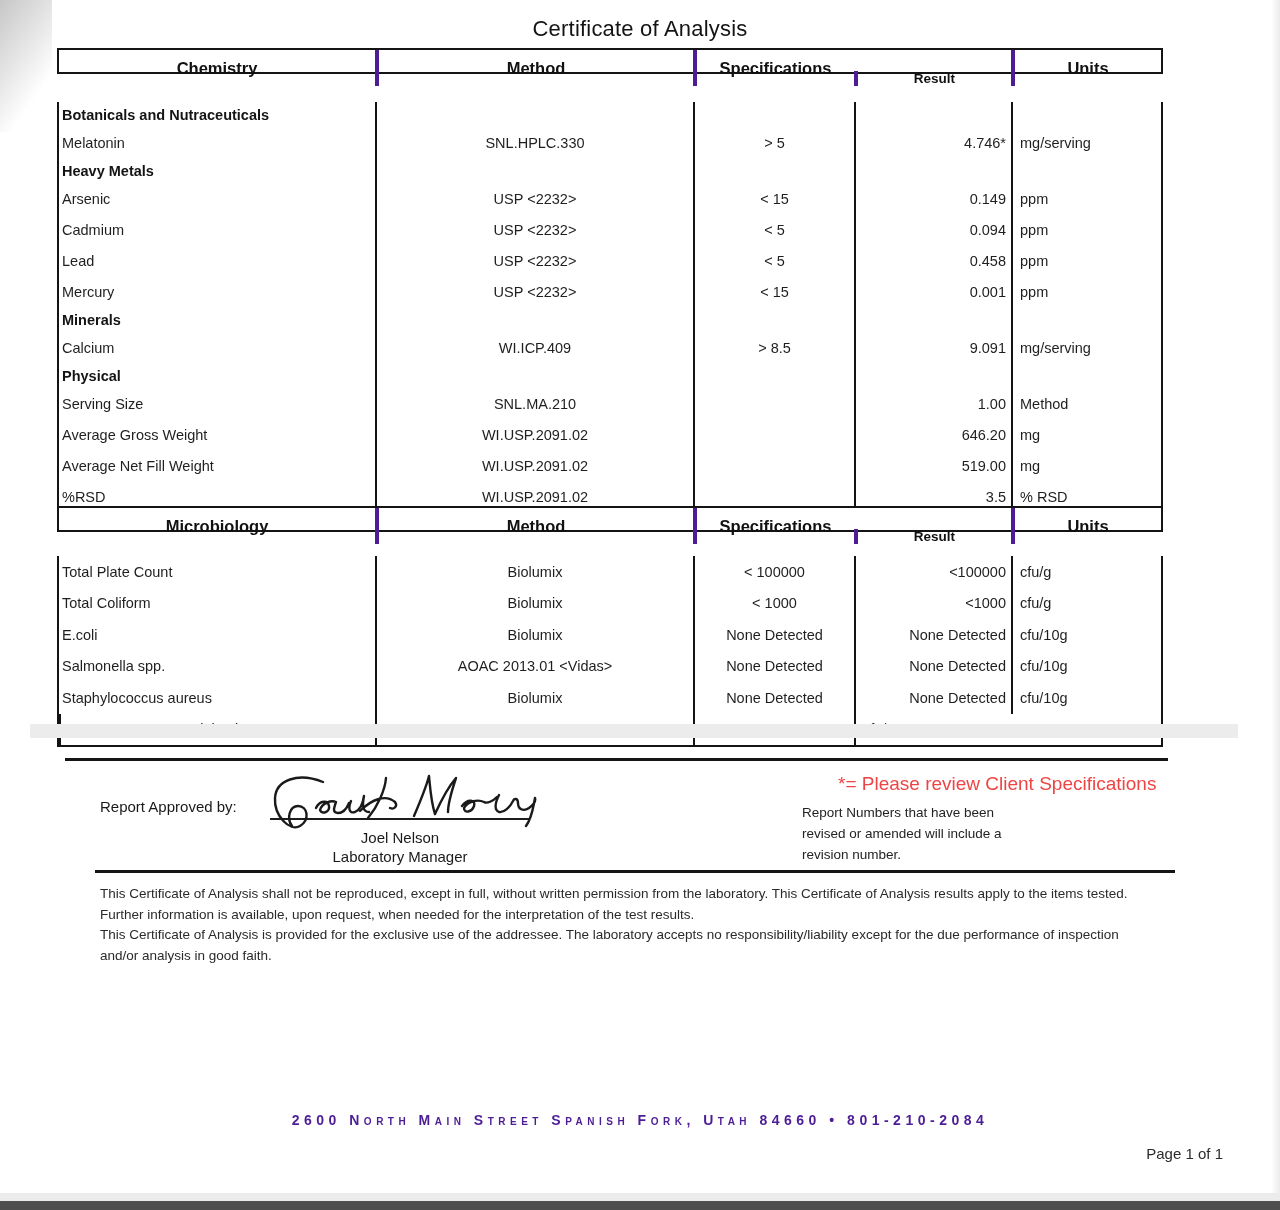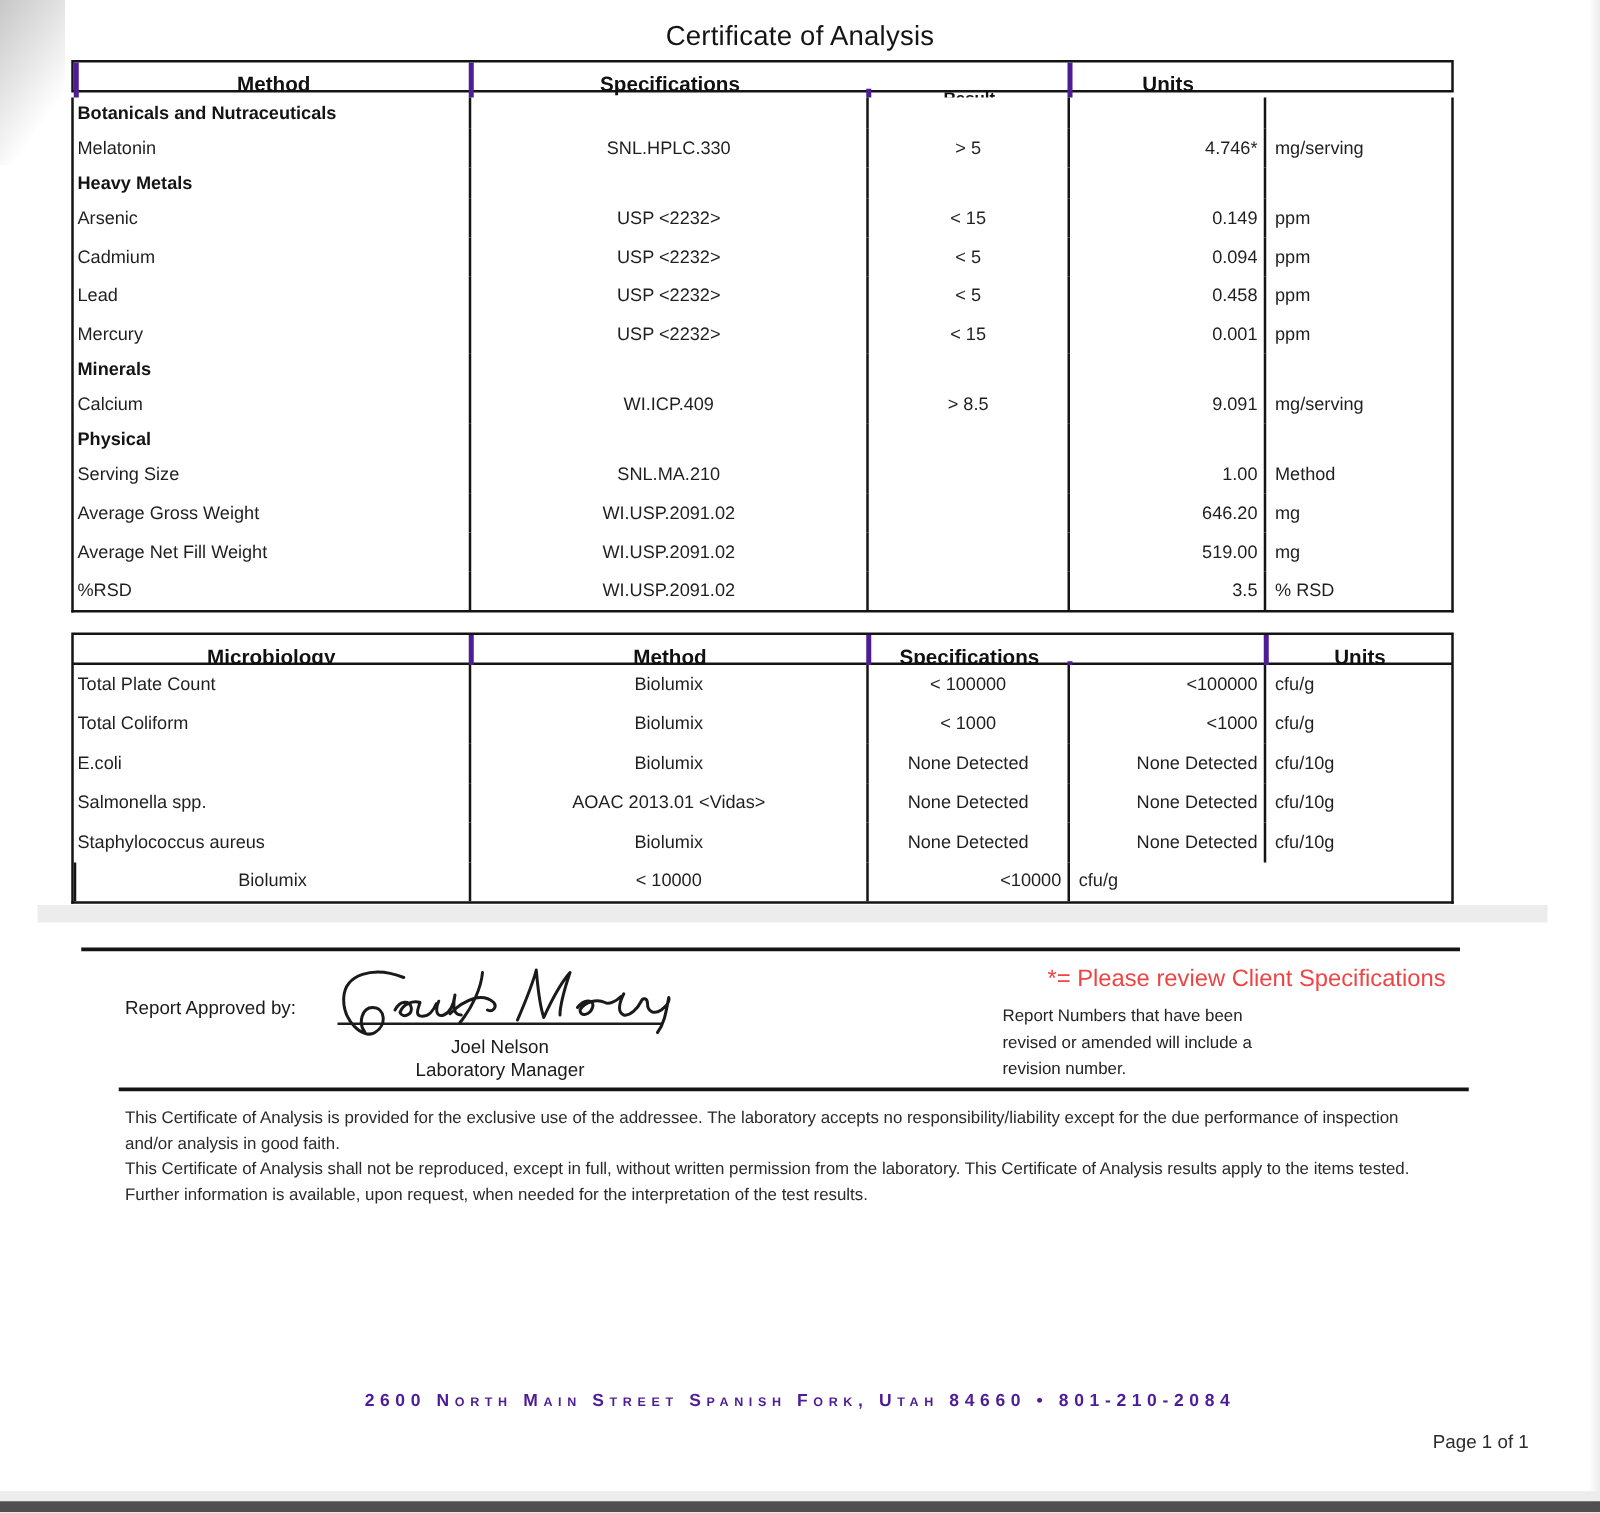--- a/index.html
+++ b/index.html
@@ -12,21 +12,21 @@
     position:absolute; top:16px; left:0; right:0; margin:0;
     text-align:center; font-size:22px; font-weight:400; color:#141414; letter-spacing:.2px;
   }
   
   .thead, .tbody {
     position:absolute; left:57px; width:1106px; box-sizing:border-box;
     display:grid; grid-template-columns:316px 318px 161px 157px 150px;
     background:#fff;
   }
   .thead { border:2px solid #141414; height:26px; }
-  .tbody { border:2px solid #141414; border-top:none; grid-auto-flow:row; }
+  .tbody { border:2px solid #141414; border-top:none; grid-auto-flow:row;margin-top:24px; }
   .chem-head  { top:48px; }
   .chem-body  { top:78px; }
   .micro-head { top:506px; }
   .micro-body { top:532px; }
   .thead .hcell {
     display:flex; align-items:center; justify-content:center;
     font-weight:bold; font-size:16.5px; color:#111; white-space:nowrap;
   }
   .thead .hcell.result-h { font-size:13.5px;margin-top:21px; }
   .thead .hcell.b1 { border-left:4px solid #4c1d95; }
@@ -80,20 +80,21 @@
 <body>
 
 <div class="page">
 
   <div class="corner-shade"></div>
   <div class="right-shade"></div>
 
   <h1 class="title">Certificate of Analysis</h1>
 
   <div class="thead chem-head">
+    <div class="hcell">Chemistry</div>
     <div class="hcell b1">Method</div>
     <div class="hcell b1">Specifications</div>
     <div class="hcell b1 result-h">Result</div>
     <div class="hcell b1">Units</div>
   </div>
 
   <div class="tbody chem-body" id="chem-body">
       <div class="cell name section-label h-sec">Botanicals and Nutraceuticals</div>
       <div class="cell b1 h-sec"></div>
       <div class="cell b1 h-sec"></div>
@@ -220,22 +221,22 @@
   </svg>
   <div class="sig-name">Joel Nelson</div>
   <div class="sig-title">Laboratory Manager</div>
 
   <div class="note-star">*= Please review Client Specifications</div>
   <div class="note-revision">Report Numbers that have been revised or amended will include a revision number.</div>
 
   <div class="rule rule2"></div>
 
   <div class="disclaimer">
+    <p>This Certificate of Analysis shall not be reproduced, except in full, without written permission from the laboratory. This Certificate of Analysis results apply to the items tested. Further information is available, upon request, when needed for the interpretation of the test results.</p>
     <p>This Certificate of Analysis is provided for the exclusive use of the addressee. The laboratory accepts no responsibility/liability except for the due performance of inspection and/or analysis in good faith.</p>
-    <p>This Certificate of Analysis shall not be reproduced, except in full, without written permission from the laboratory. This Certificate of Analysis results apply to the items tested. Further information is available, upon request, when needed for the interpretation of the test results.</p>
   </div>
 
   <div class="address" id="address" style="color: #4c1d95;">2600 North Main Street Spanish Fork, Utah 84660 • 801-210-2084</div>
   <div class="page-num">Page 1 of 1</div>
 
   <div class="bottom-light"></div>
   <div class="bottom-dark"></div>
 </div>
 
 </body></html>

